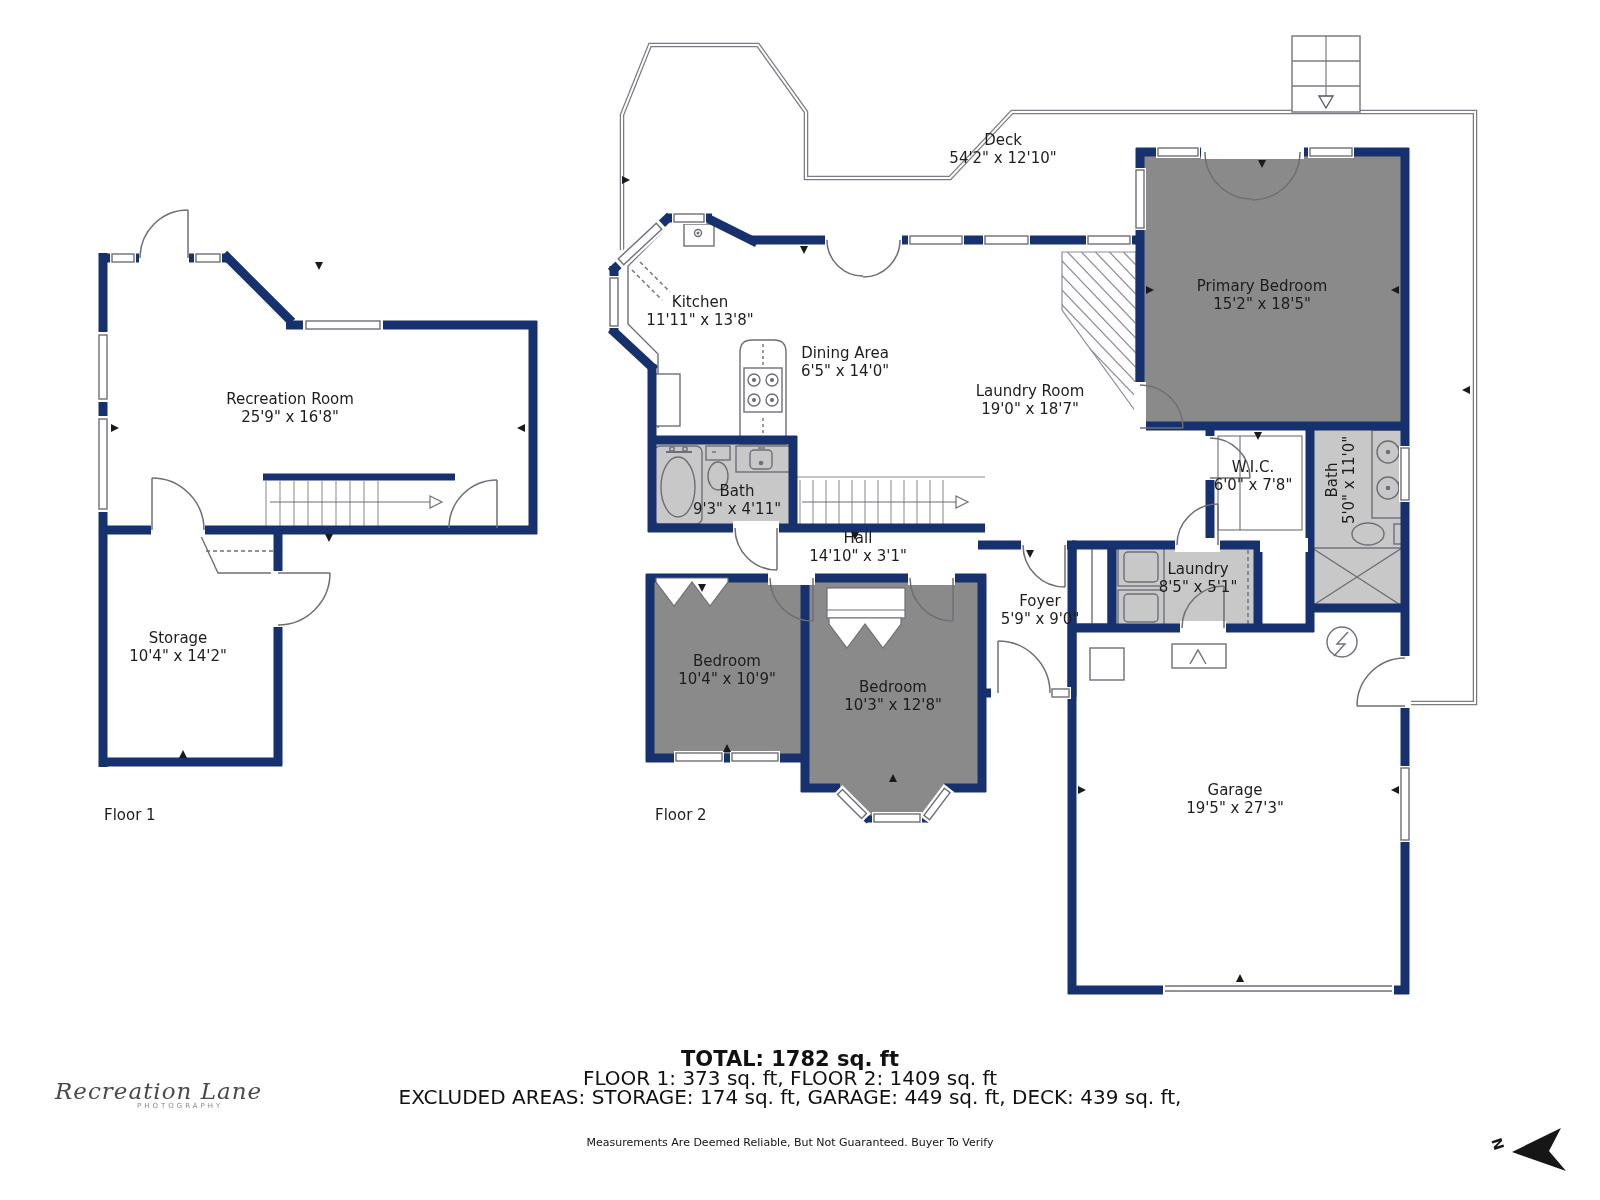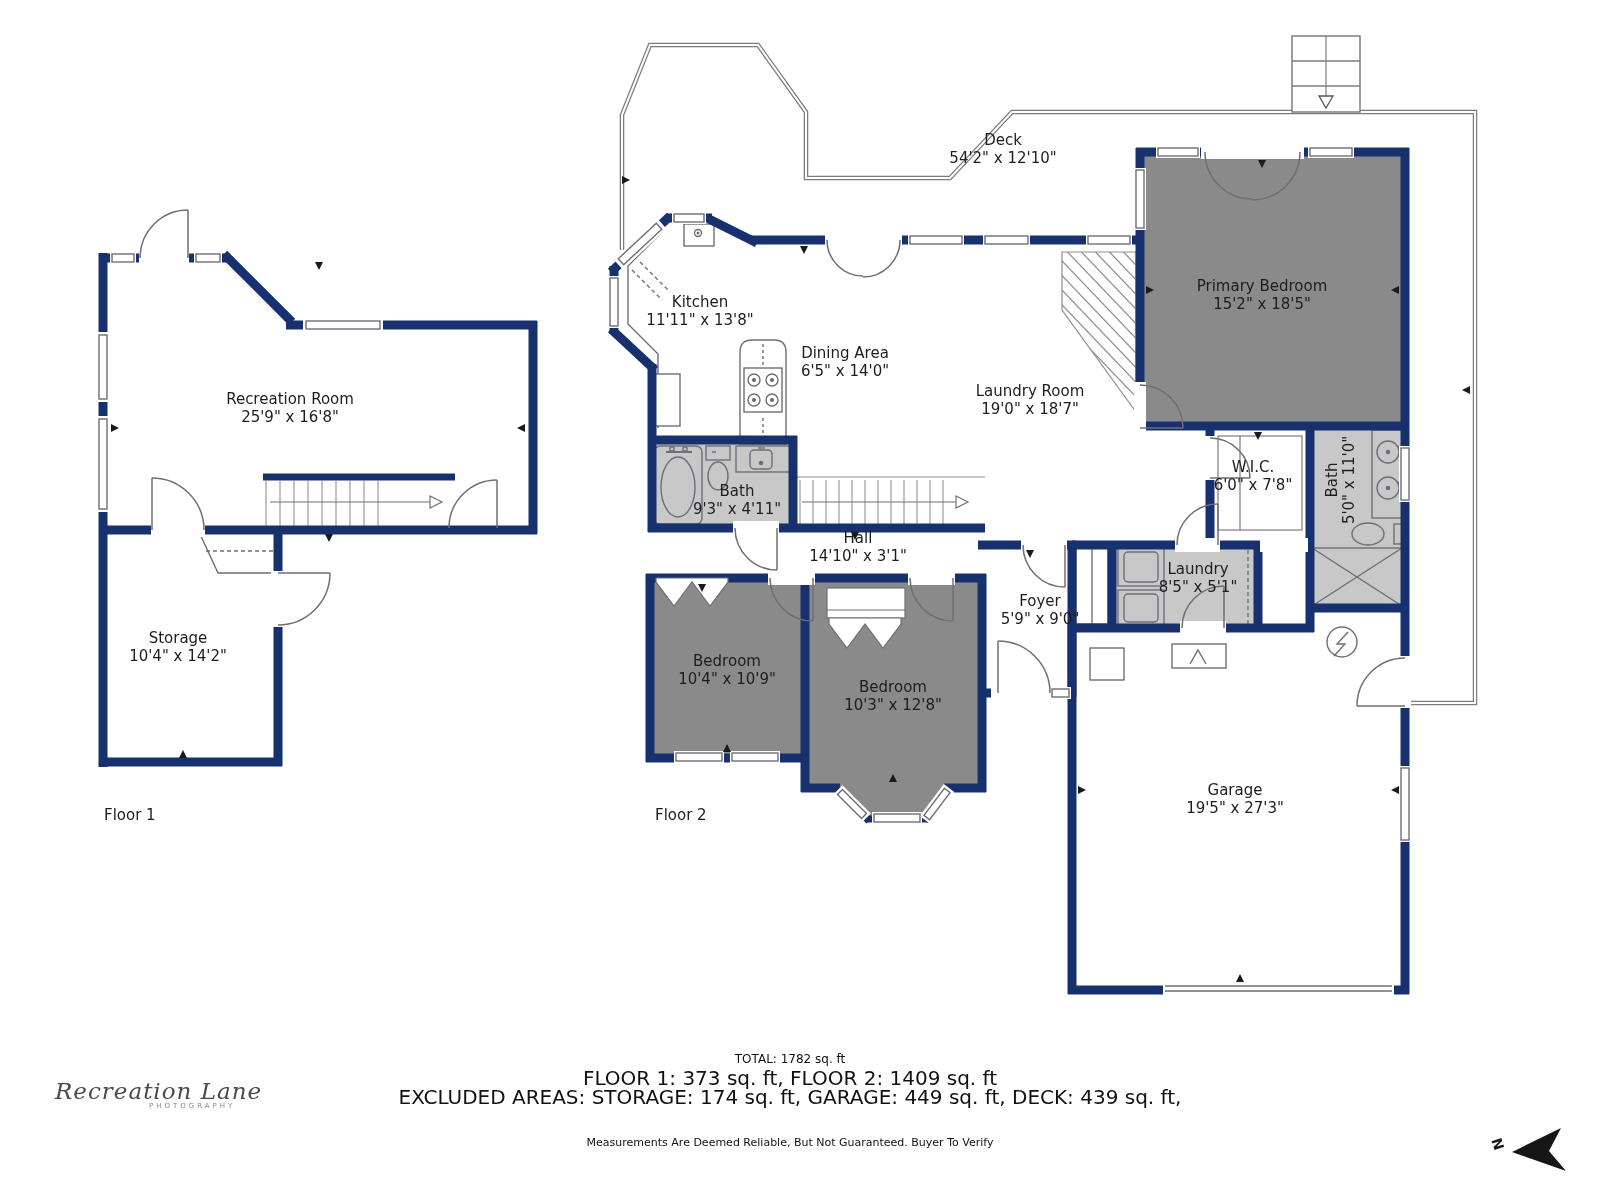--- a/index.html
+++ b/index.html
@@ -5,28 +5,28 @@
   html,body{margin:0;padding:0;background:#ffffff;}
   #plan{position:relative;width:1600px;height:1200px;background:#fff;overflow:hidden;
         font-family:"DejaVu Sans","Liberation Sans",sans-serif;}
   #plan svg{position:absolute;left:0;top:0;}
   .rlabel{position:absolute;transform:translateX(-50%);text-align:center;
           color:#1d1d1d;font-size:15px;line-height:18px;white-space:nowrap;}
   .rlabel-rot{position:absolute;transform:translate(-50%,-50%) rotate(-90deg);
           text-align:center;color:#1d1d1d;font-size:15px;line-height:17px;white-space:nowrap;}
   .flabel{position:absolute;color:#1d1d1d;font-size:15px;white-space:nowrap;}
   .footer{position:absolute;left:0;right:20px;text-align:center;color:#111;}
-  .footer .total{font-size:12px;font-weight:normal;line-height:20px;}
+  .footer .total{font-size:21px;font-weight:bold;line-height:20px;}
   .footer .fline{font-size:20px;line-height:18.5px;}
   .disclaimer{position:absolute;left:0;right:20px;text-align:center;
               font-size:11px;color:#111;}
   .logo{position:absolute;left:55px;top:1078px;color:#4a4a4a;}
   .logo .script{font-family:"DejaVu Serif","Liberation Serif",serif;
                 font-style:italic;font-size:23px;letter-spacing:1px;}
-  .logo .sub{font-size:7px;letter-spacing:3px;color:#8a8a8a;margin-top:-2px;margin-left:56px;padding-left:38px;}
+  .logo .sub{font-size:7px;letter-spacing:3px;color:#8a8a8a;margin-top:-2px;margin-left:44px;padding-left:38px;}
   .north-n{position:absolute;left:1492px;top:1136px;font-size:14px;font-weight:bold;
            color:#161616;transform:rotate(72deg);}
 </style>
 </head>
 <body>
 
 <div id="plan">
 
 <svg width="1600" height="1200" viewBox="0 0 1600 1200">
 

